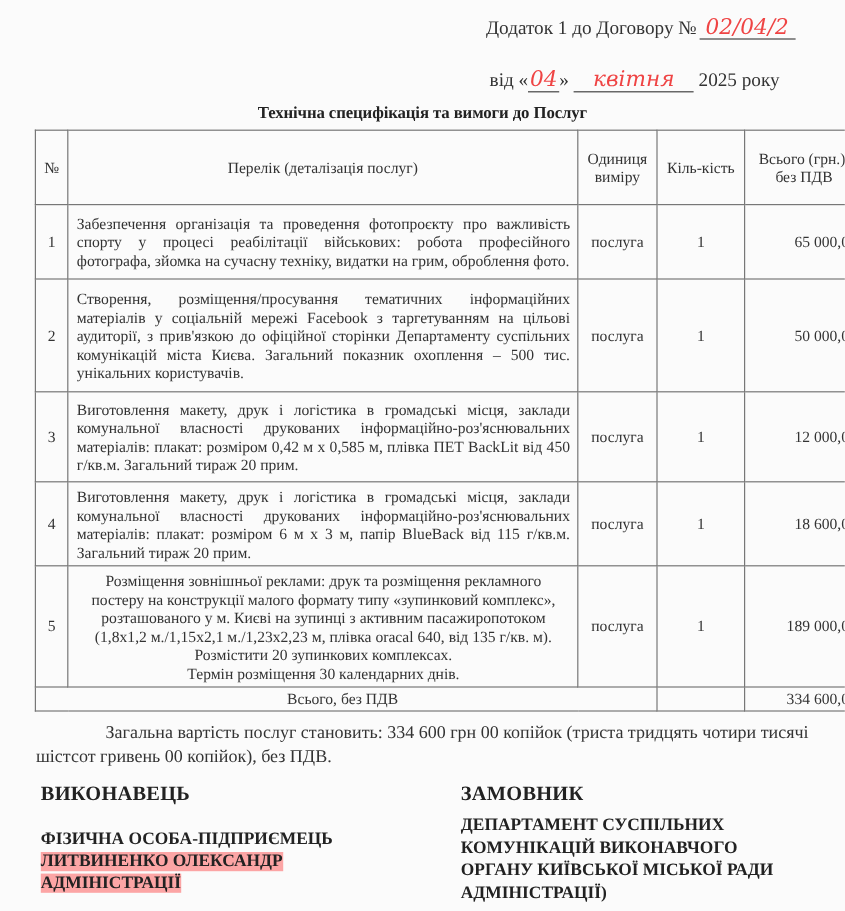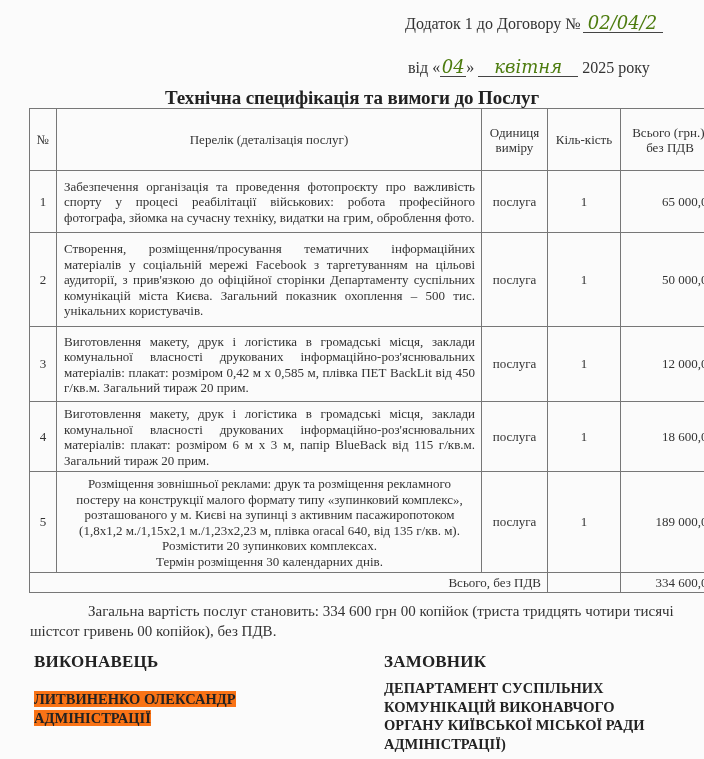--- a/index.html
+++ b/index.html
@@ -11,30 +11,30 @@
       position: relative;
     }
     .header-block {
       position: absolute; left: 405px; top: 8px; width: 299px;
       font-size: 16px; color: #333;
     }
     .hl1 { position: absolute; left: 0; top: 6px; white-space: nowrap; }
     .hl2 { position: absolute; left: 3px; top: 50px; white-space: nowrap; }
     .hand {
       font-family: "DejaVu Serif", serif; font-style: italic;
-      color: #4d7c0f; font-size: 18px;
+      color: #ef4444; font-size: 18px;
       display: inline-block; border-bottom: 1px solid #444; line-height: 18px;
       text-align: center;
     }
     .contract-no { width: 80px; margin-left: 2px; }
     .day { width: 26px; }
     .month { width: 100px; margin-left: 4px; }
     .title {
       position: absolute; top: 87px; left: 0; width: 704px; text-align: center;
-      font-weight: bold; font-size: 19px; color: #222;
+      font-weight: bold; font-size: 14px; color: #222;
       font-family: "Liberation Serif", serif;
       letter-spacing: -0.1px;
     }
     table.spec {
       position: absolute; left: 29px; top: 108px;
       border-collapse: collapse; width: 690px;
       font-size: 13px; color: #333;
       table-layout: fixed;
     }
     table.spec td, table.spec th {
@@ -52,34 +52,34 @@
     td.desc { padding: 4px 6px 3px 7px !important; line-height: 15.5px; text-align: justify; }
     td.desc.left { text-align: center; }
     td.unit, td.qty { text-align: center; }
     td.total { text-align: right; padding-right: 5px !important; white-space: nowrap; }
     tr.r1 { height: 62px; }
     tr.r2 { height: 94px; }
     tr.r3 { height: 75px; }
     tr.r4 { height: 65px; }
     tr.r5 { height: 97px; }
     tr.rt { height: 20px; }
-    td.sum-label { text-align: right; font-weight: bold; padding-right: 6px !important; }
+    td.sum-label { text-align: center; font-weight: bold; padding-right: 6px !important; }
     td.sum-value { text-align: right; font-weight: bold; padding-right: 5px !important; }
     .para {
       position: absolute; left: 30px; top: 601px; width: 680px;
       font-size: 15px; line-height: 20px; color: #333;
       text-indent: 58px;
     }
     .left-party { position: absolute; left: 34px; top: 652px; font-size: 15px; color: #222; }
     .right-party { position: absolute; left: 384px; top: 652px; font-size: 15px; color: #222; }
     .role { font-weight: bold; font-size: 17px; letter-spacing: 0.2px; }
     .party-lines { font-weight: bold; font-size: 14.5px; line-height: 18.5px; }
     .left-party .party-lines { margin-top: 18px; }
     .right-party .party-lines { margin-top: 7px; }
-    .hl { background: #f97316; }
+    .hl { background: #fca5a5; }
   </style>
 </head>
 <body>
 
 <div class="header-block">
   <div class="hl1">
     <span>Додаток 1 до Договору №</span><span class="hand contract-no">02/04/2</span>
   </div>
   <div class="hl2">
     <span>від «</span><span class="hand day">04</span><span>»</span><span class="hand month">квітня</span>
@@ -154,20 +154,21 @@
     <td class="sum-value">334 600,00</td>
   </tr>
 </tbody>
   </table>
 
 <div class="para">Загальна вартість послуг становить: 334 600 грн 00 копійок (триста тридцять чотири тисячі шістсот гривень 00 копійок),  без ПДВ.</div>
 
 <div class="left-party">
   <div class="role">ВИКОНАВЕЦЬ</div>
   <div class="party-lines">
+    <div>ФІЗИЧНА ОСОБА-ПІДПРИЄМЕЦЬ</div>
     <div><span class="hl">ЛИТВИНЕНКО ОЛЕКСАНДР</span></div>
     <div><span class="hl">АДМІНІСТРАЦІЇ</span></div>
   </div>
 </div>
 
 <div class="right-party">
   <div class="role">ЗАМОВНИК</div>
   <div class="party-lines">
     <div>ДЕПАРТАМЕНТ СУСПІЛЬНИХ</div>
     <div>КОМУНІКАЦІЙ ВИКОНАВЧОГО</div>

